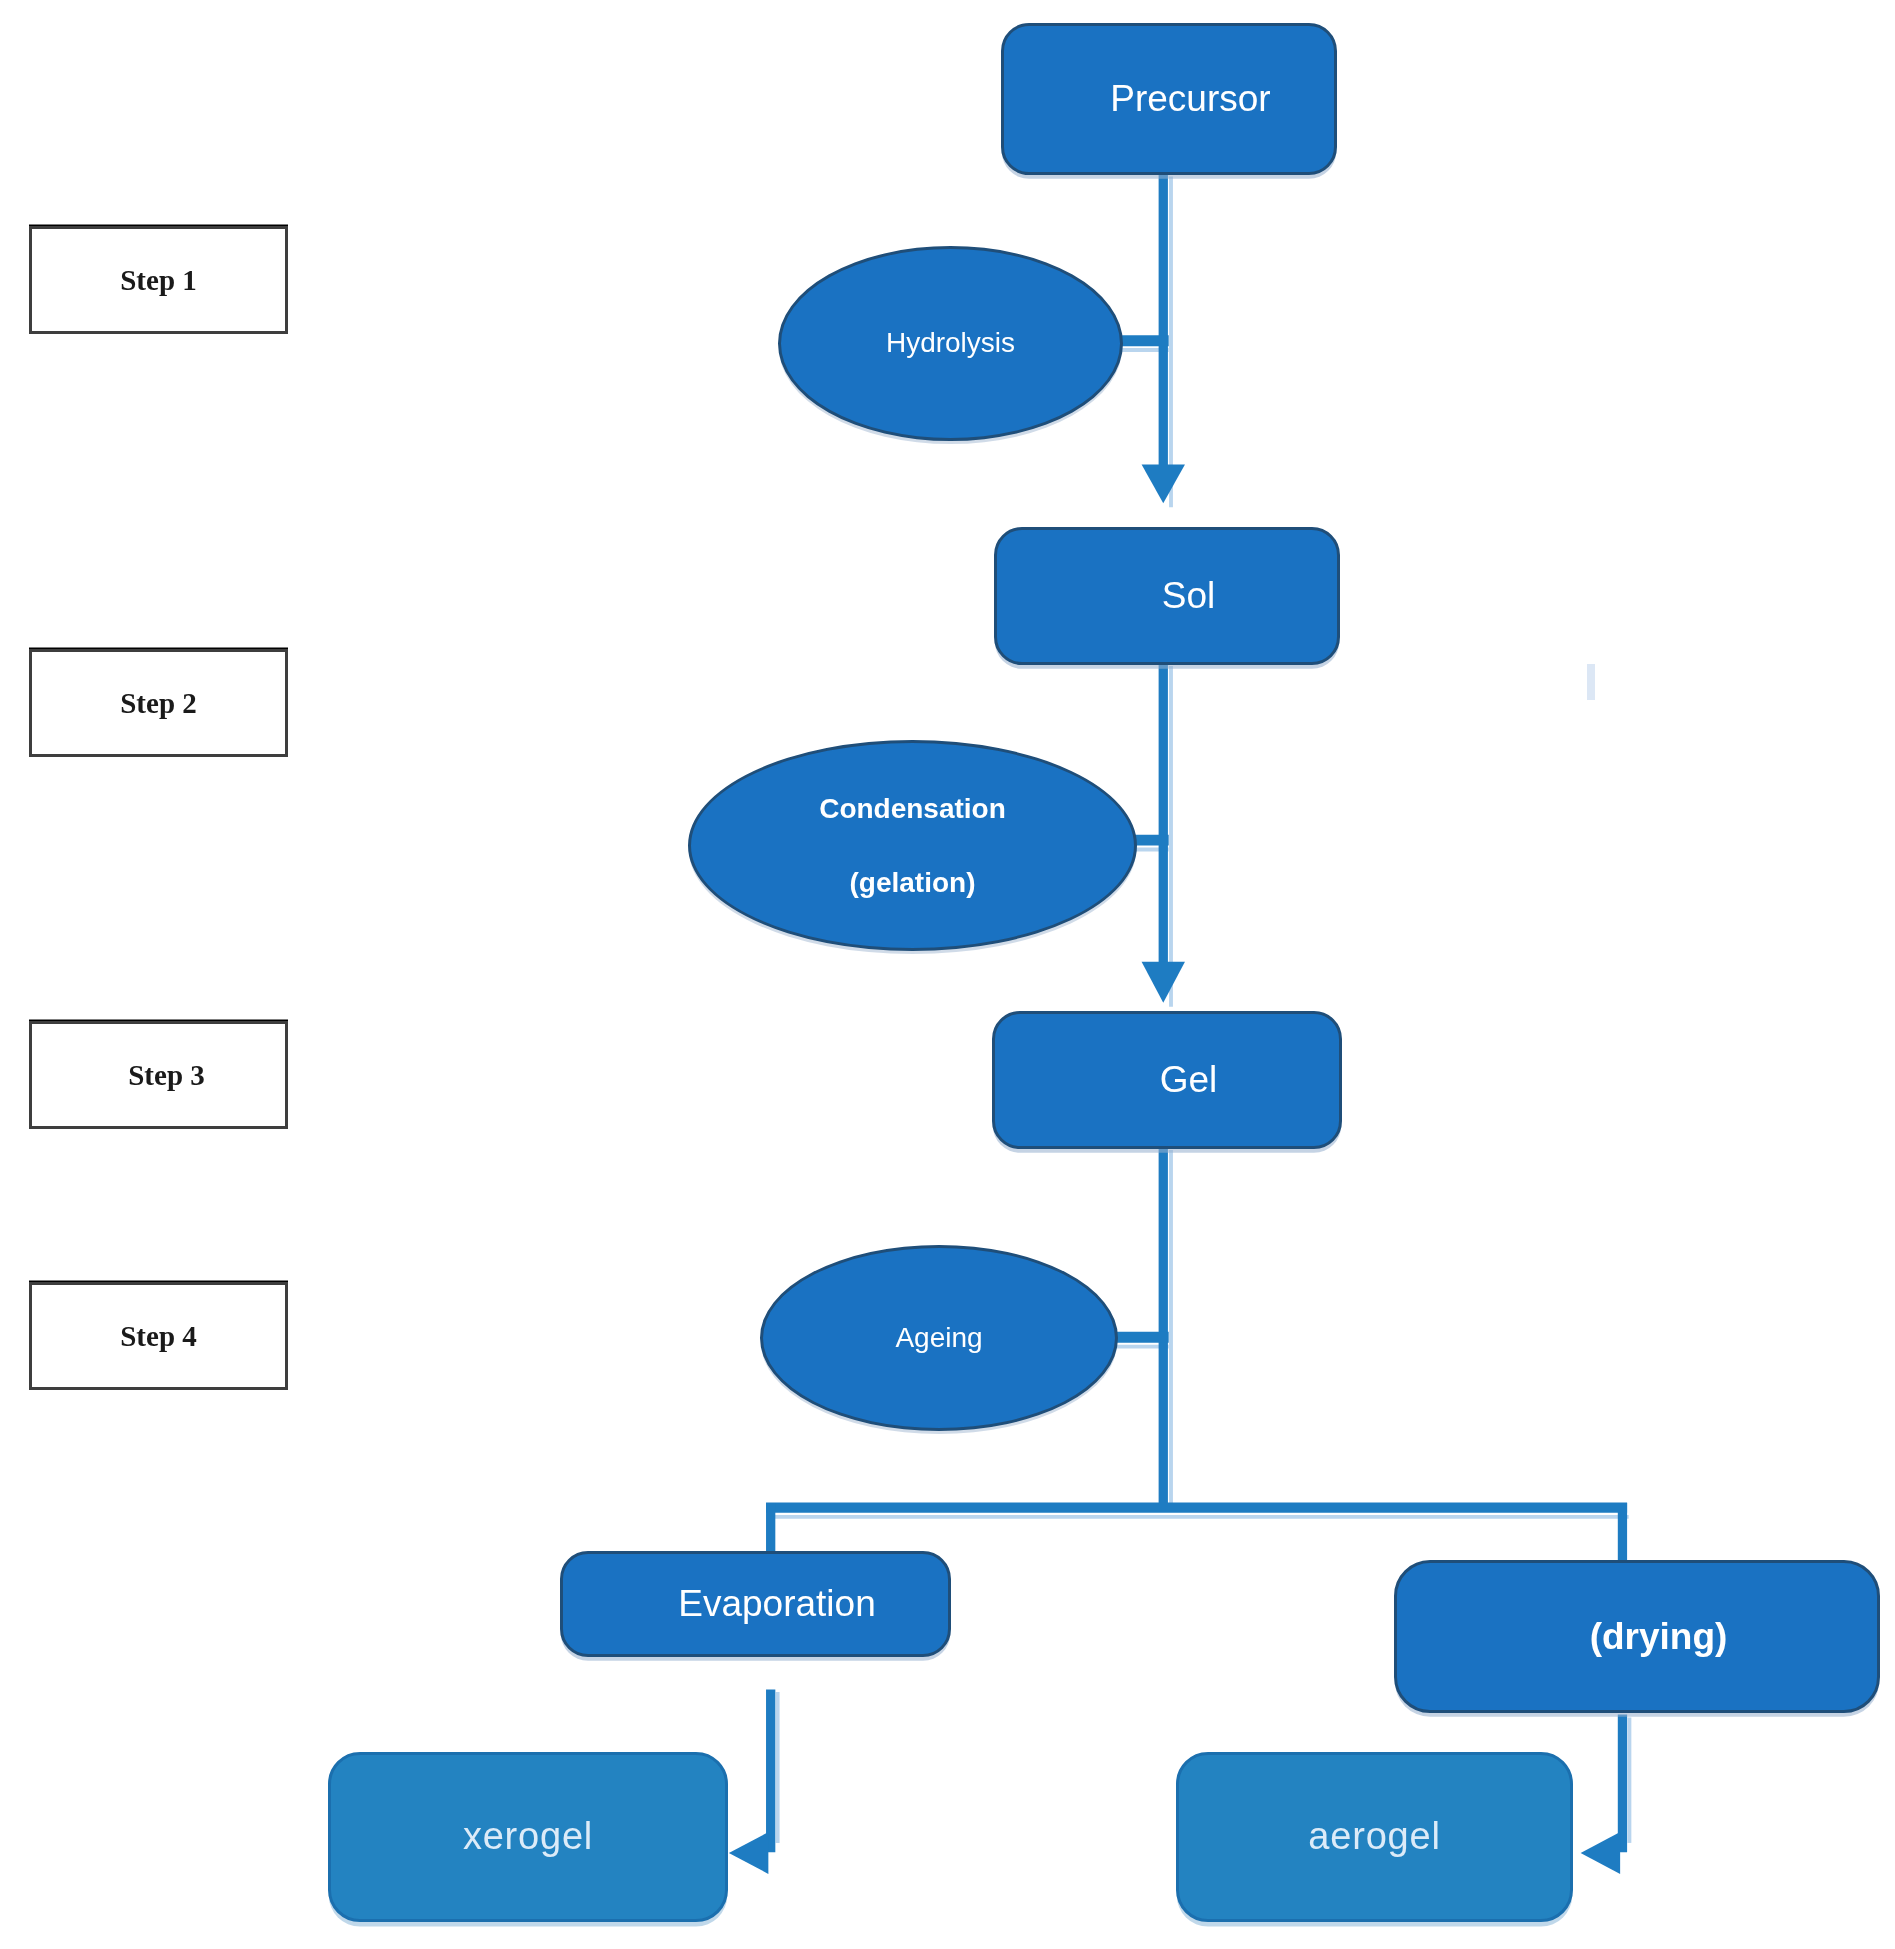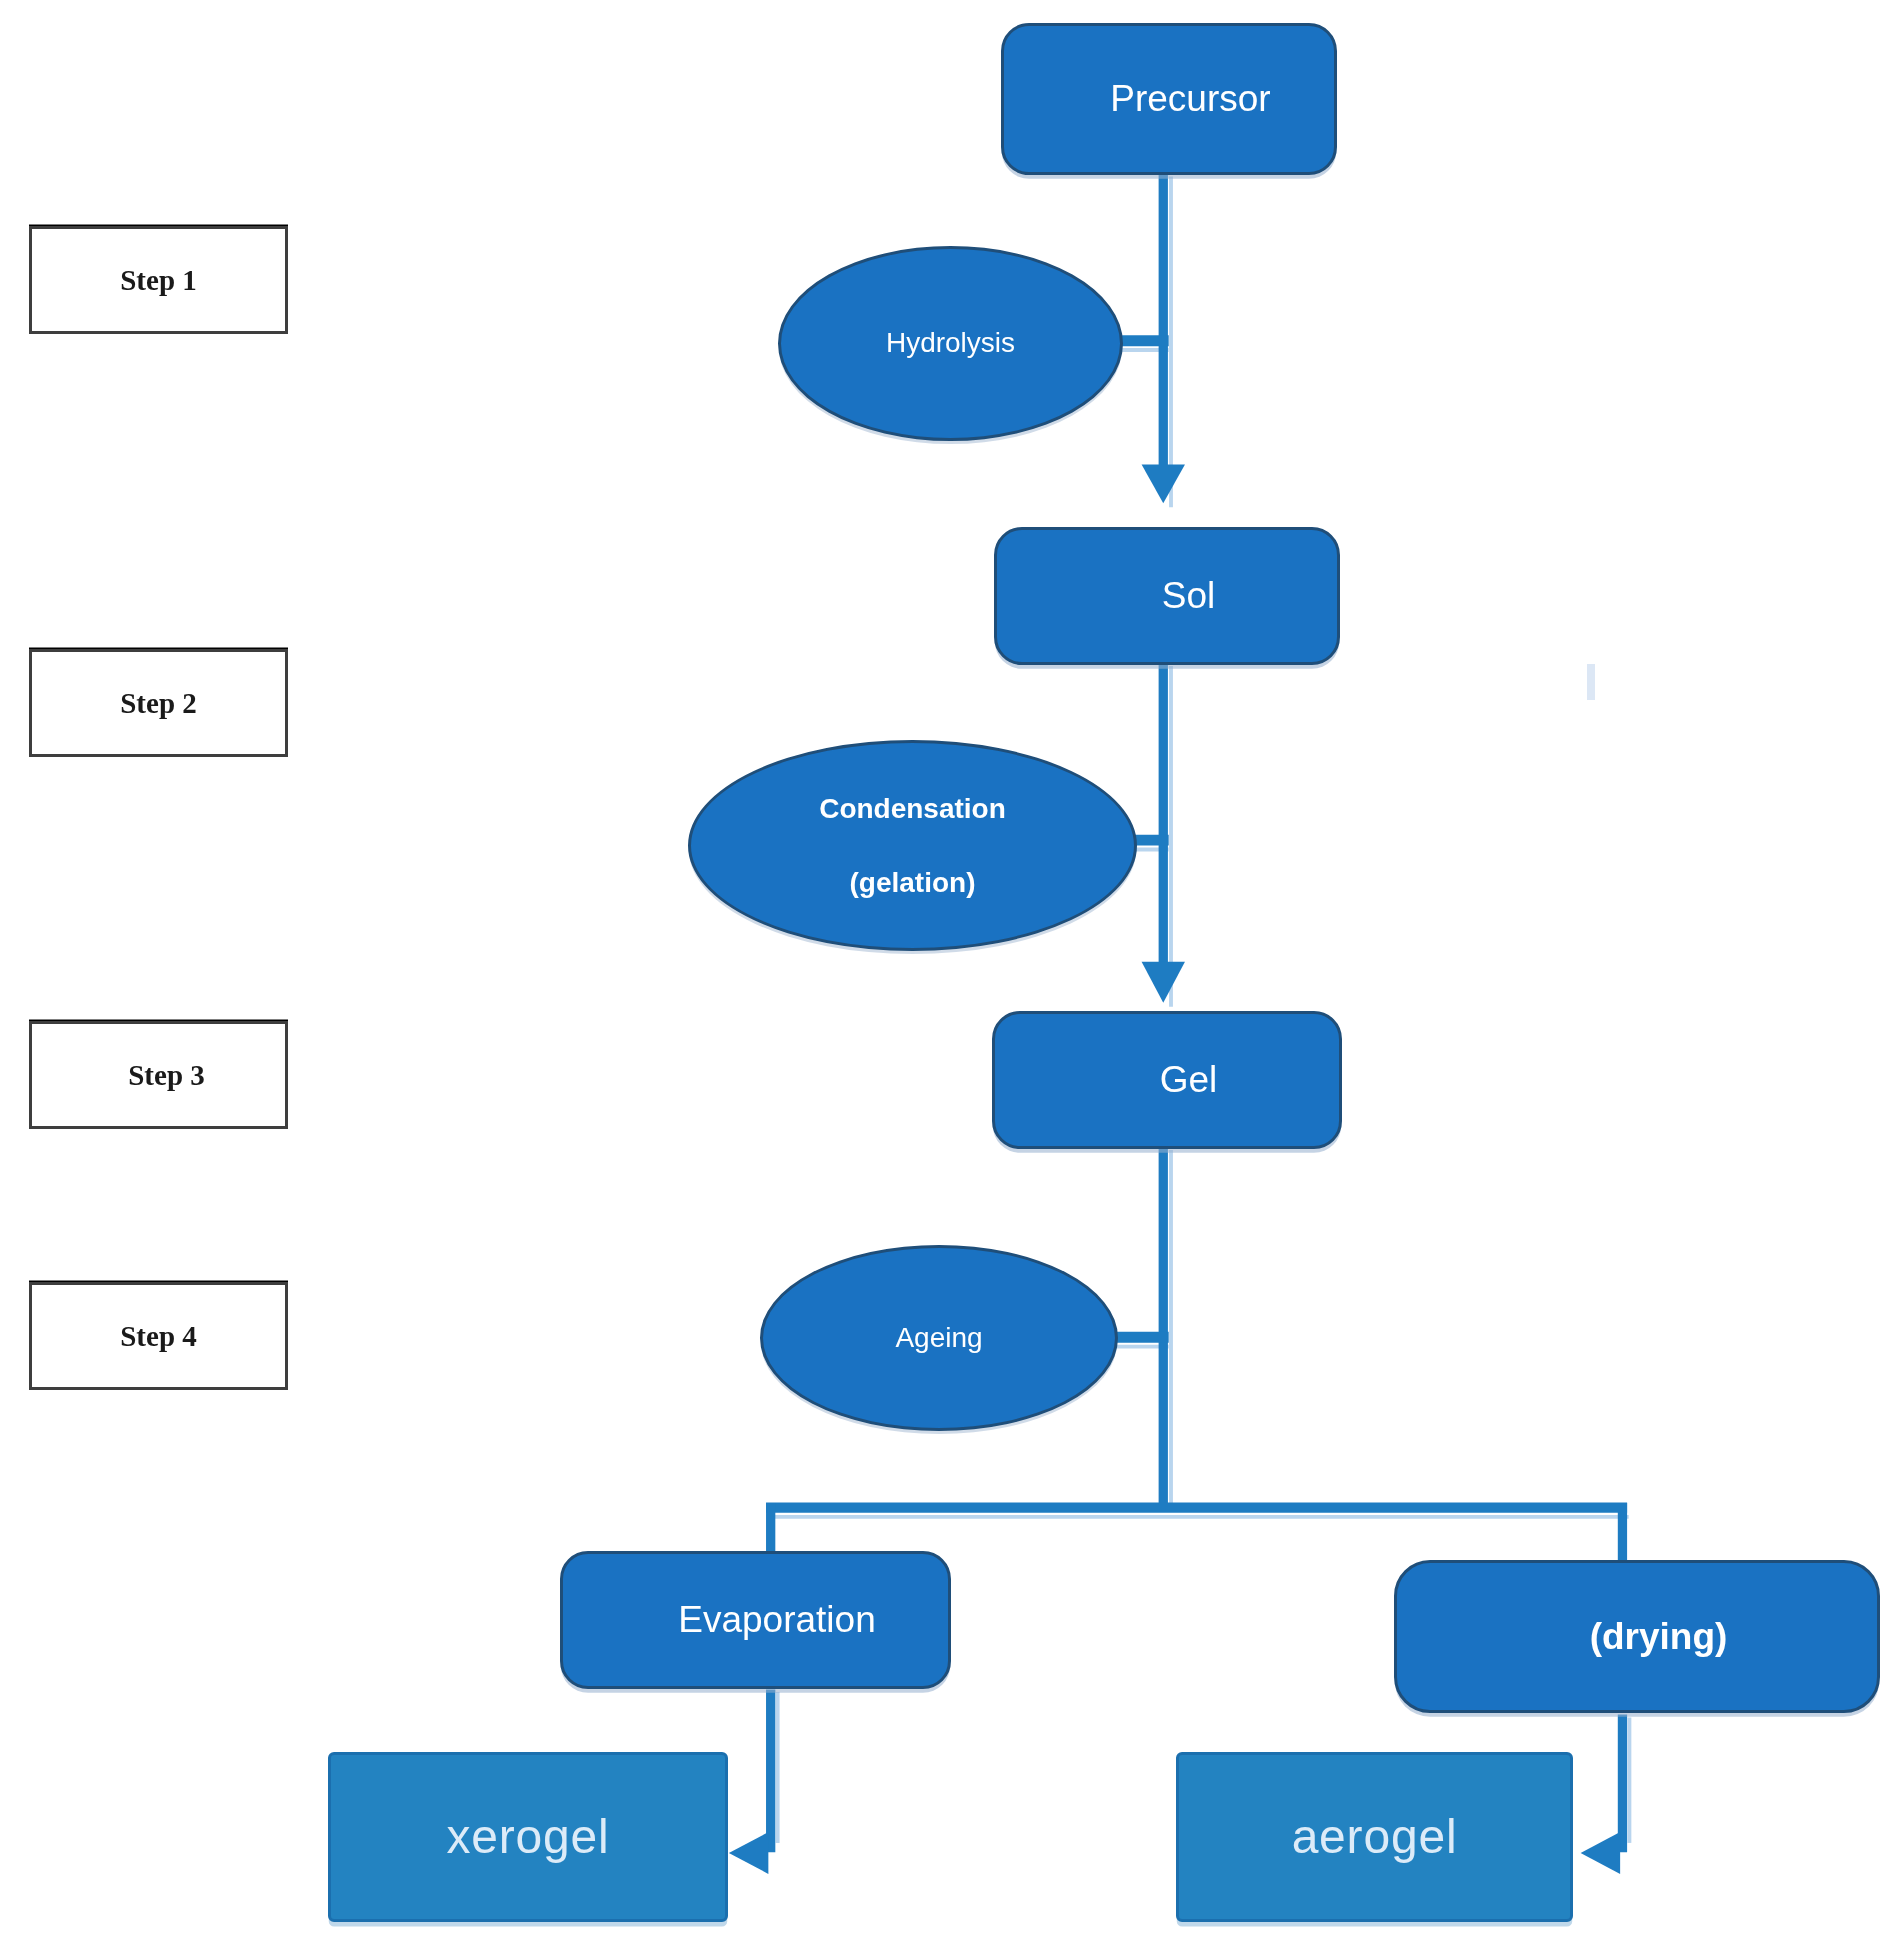--- a/index.html
+++ b/index.html
@@ -53,23 +53,23 @@
   .node.ellipse{
     background:var(--node-fill);
     border:3.1px solid var(--node-border);
     border-radius:50%;
     font-size:28px;
     box-shadow:0 3.9px 0 -0.8px rgba(150,175,205,.45);
   }
   .node.light{
     background:var(--light-fill);
     border:3.1px solid var(--light-border);
-    border-radius:6px;
+    border-radius:32px;
     color:var(--light-text);
-    font-size:48px;
+    font-size:38px;
     letter-spacing:0.8px;
     box-shadow:0 5.4px 0 -0.8px rgba(150,190,220,.6);
   }
   .node .line{display:block;font-weight:bold;}
   .node.lh-cond .line{line-height:74px;}
   .node.lh-extr .line{line-height:70px;}
   .step{
     position:absolute;
     left:29px;width:259px;height:108px;
     background:var(--step-bg);
@@ -86,21 +86,21 @@
     left:1587px;top:664px;width:7.7px;height:36px;
     background:#dce7f5;
   }
   
   #n-precursor{left:1001px;top:23px;width:336px;height:152px;}
   #n-hydrolysis{left:778px;top:246px;width:345px;height:195px;}
   #n-sol{left:994px;top:527px;width:346px;height:138px;}
   #n-condensation{left:688px;top:740px;width:449px;height:211px;}
   #n-gel{left:992px;top:1011px;width:350px;height:138px;}
   #n-ageing{left:760px;top:1245px;width:358px;height:186px;}
-  #n-evaporation{left:560px;top:1551px;width:391px;height:138px;}
+  #n-evaporation{left:560px;top:1551px;width:391px;height:106px;}
   #n-extraction{left:1394px;top:1560px;width:486px;height:153px;}
   #n-xerogel{left:328px;top:1752px;width:400px;height:170px;}
   #n-aerogel{left:1176px;top:1752px;width:397px;height:170px;}
   #step1{top:226px;}
   #step2{top:649px;}
   #step3{top:1021px;padding-left:16px;}
   #step4{top:1282px;}
 </style>
 </head>
 <body>

